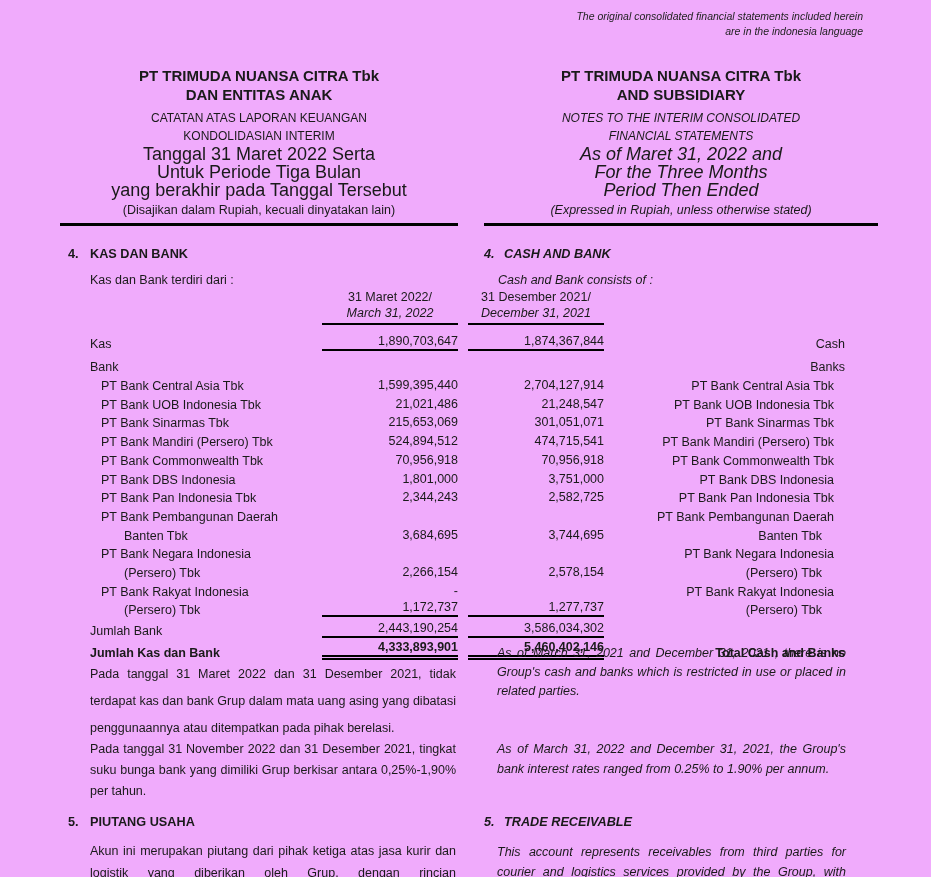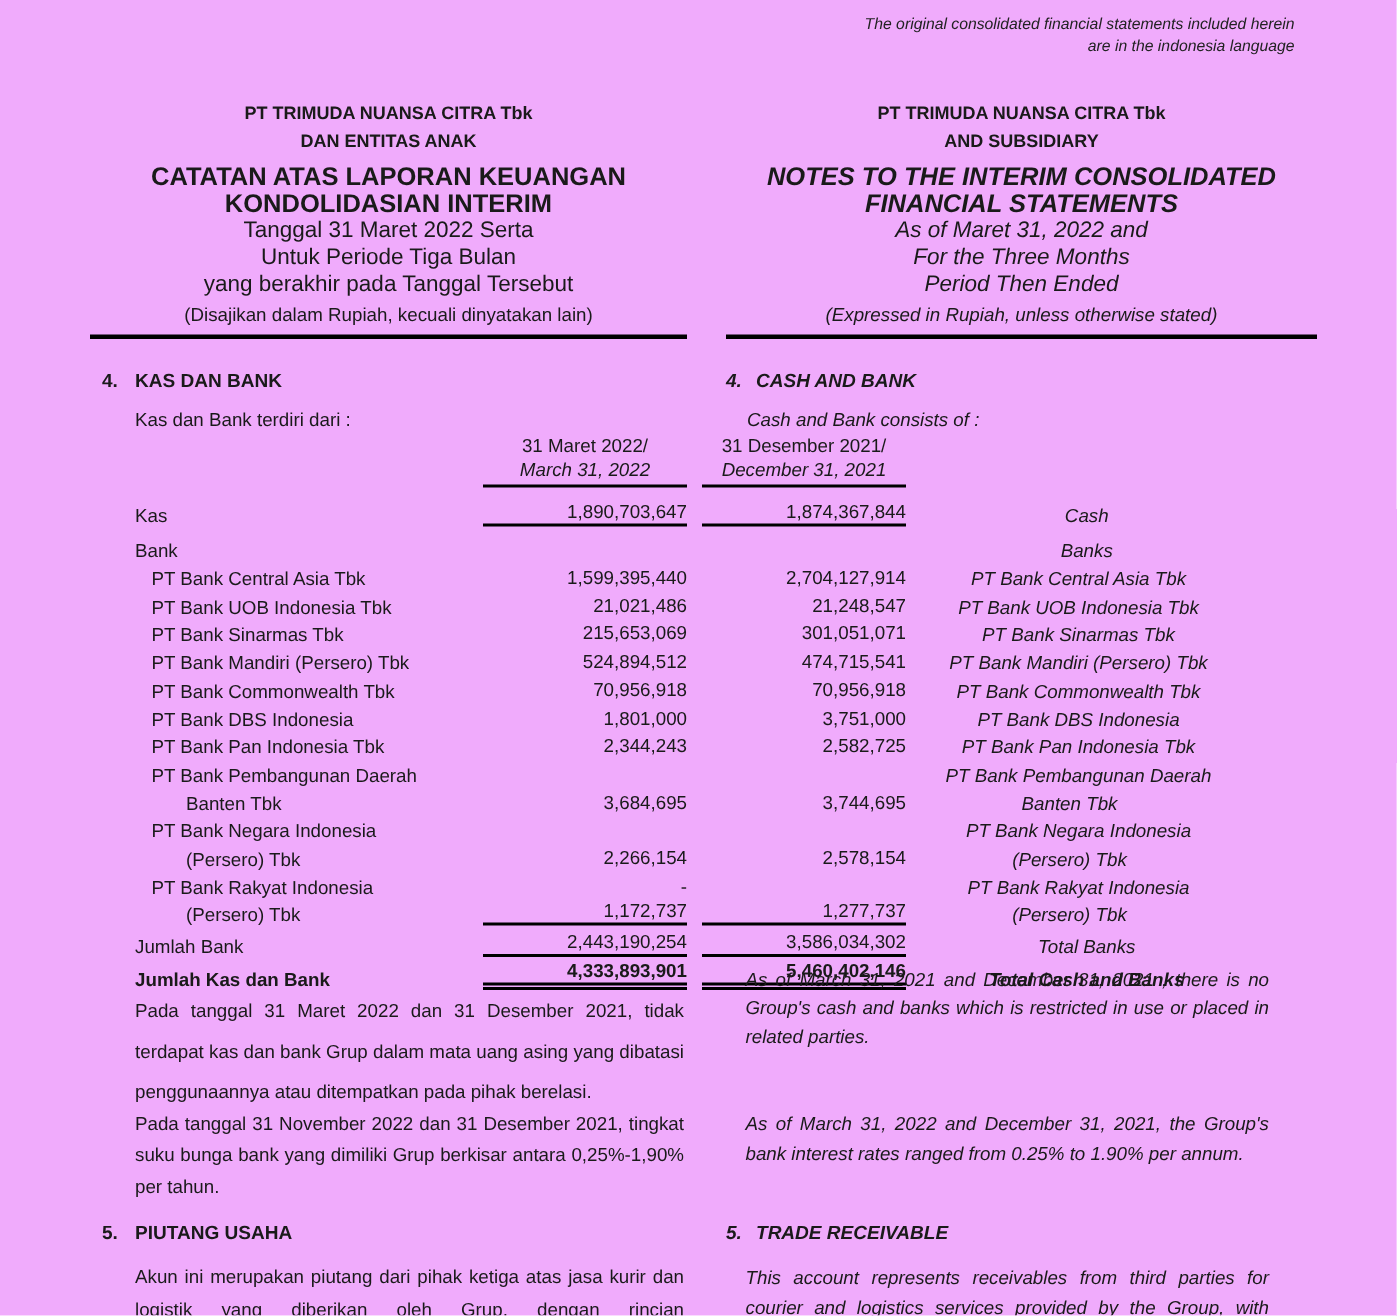--- a/index.html
+++ b/index.html
@@ -12,24 +12,24 @@
   .b  { font-weight:bold; }
 
   
   .top-note { position:absolute; top:9px; right:83px; text-align:right;
               font-style:italic; font-size:10.5px; line-height:14.5px; color:#222; }
 
   
   .hdr { position:absolute; top:66px; text-align:center; }
   .hdr-left  { left:60px;  width:398px; }
   .hdr-right { left:484px; width:394px; }
-  .h-co    { font-size:12px; font-weight:bold; line-height:19px; }
-  .h-title { font-size:17px; font-weight:bold; line-height:18px;text-align:center; }
+  .h-co    { font-size:15px; font-weight:bold; line-height:19px; }
+  .h-title { font-size:12px; font-weight:normal; line-height:18px;text-align:center; }
   .h-sp    { margin-top:5px; }
-  .h-date  { font-size:15px; line-height:18px; }
+  .h-date  { font-size:18px; line-height:18px; }
   .h-cur   { font-size:12.5px; margin-top:4px; }
 
   
   .rule { position:absolute; top:223px; height:3px; background:#000; }
   .rule-left  { left:60px;  width:398px; }
   .rule-right { left:484px; width:394px; }
 
   
   .sec-head { position:absolute; font-weight:bold; font-size:12.7px; display:flex; }
   .sec4-left  { top:247px; left:68px; }
@@ -43,21 +43,21 @@
   .intro-right { position:absolute; top:273px; left:498px; font-style:italic; }
 
   
   .cb-table { position:absolute; top:289px; left:90px; width:755px; }
   .tr, .thead-row { display:grid; grid-template-columns:232px 136px 146px 1fr; align-items:end; }
   .tr { min-height:18.7px; }
   .thead-row { margin-bottom:7px; }
   .th { text-align:center; line-height:16px; padding-bottom:2px; border-bottom:2px solid #000; }
   .th.v2, .td.v2 { margin-left:10px; }
   .td.val { text-align:right; padding-bottom:1px; white-space:nowrap; }
-  .td.en  { text-align:center; font-style:italic; white-space:nowrap; }
+  .td.en  { text-align:right; white-space:nowrap; }
   .td.lbl { white-space:nowrap; }
   .ind1 { padding-left:11px; }
   .ind2 { padding-left:34px; }
   .enind1 { padding-right:11px; }
   .enind2 { padding-right:23px; }
   .ul  { border-bottom:2px solid #000; }
   .dbl { border-bottom:5px double #000; }
   .row-kas { margin-bottom:5px; }
   .row-gap { margin-top:2px; }
 
@@ -233,21 +233,20 @@
       <div class="td lbl ind2">(Persero) Tbk</div>
       <div class="td val ul">1,172,737</div>
       <div class="td val v2 ul">1,277,737</div>
       <div class="td en enind2">(Persero) Tbk</div>
     </div>
 
     <div class="tr row-gap">
       <div class="td lbl">Jumlah Bank</div>
       <div class="td val ul">2,443,190,254</div>
       <div class="td val v2 ul">3,586,034,302</div>
-      <div class="td en">Total Banks</div>
     </div>
 
     <div class="tr row-gap">
       <div class="td lbl b">Jumlah Kas dan Bank</div>
       <div class="td val b dbl">4,333,893,901</div>
       <div class="td val v2 b dbl">5,460,402,146</div>
       <div class="td en b">Total Cash and Banks</div>
     </div>
   </div>
 

